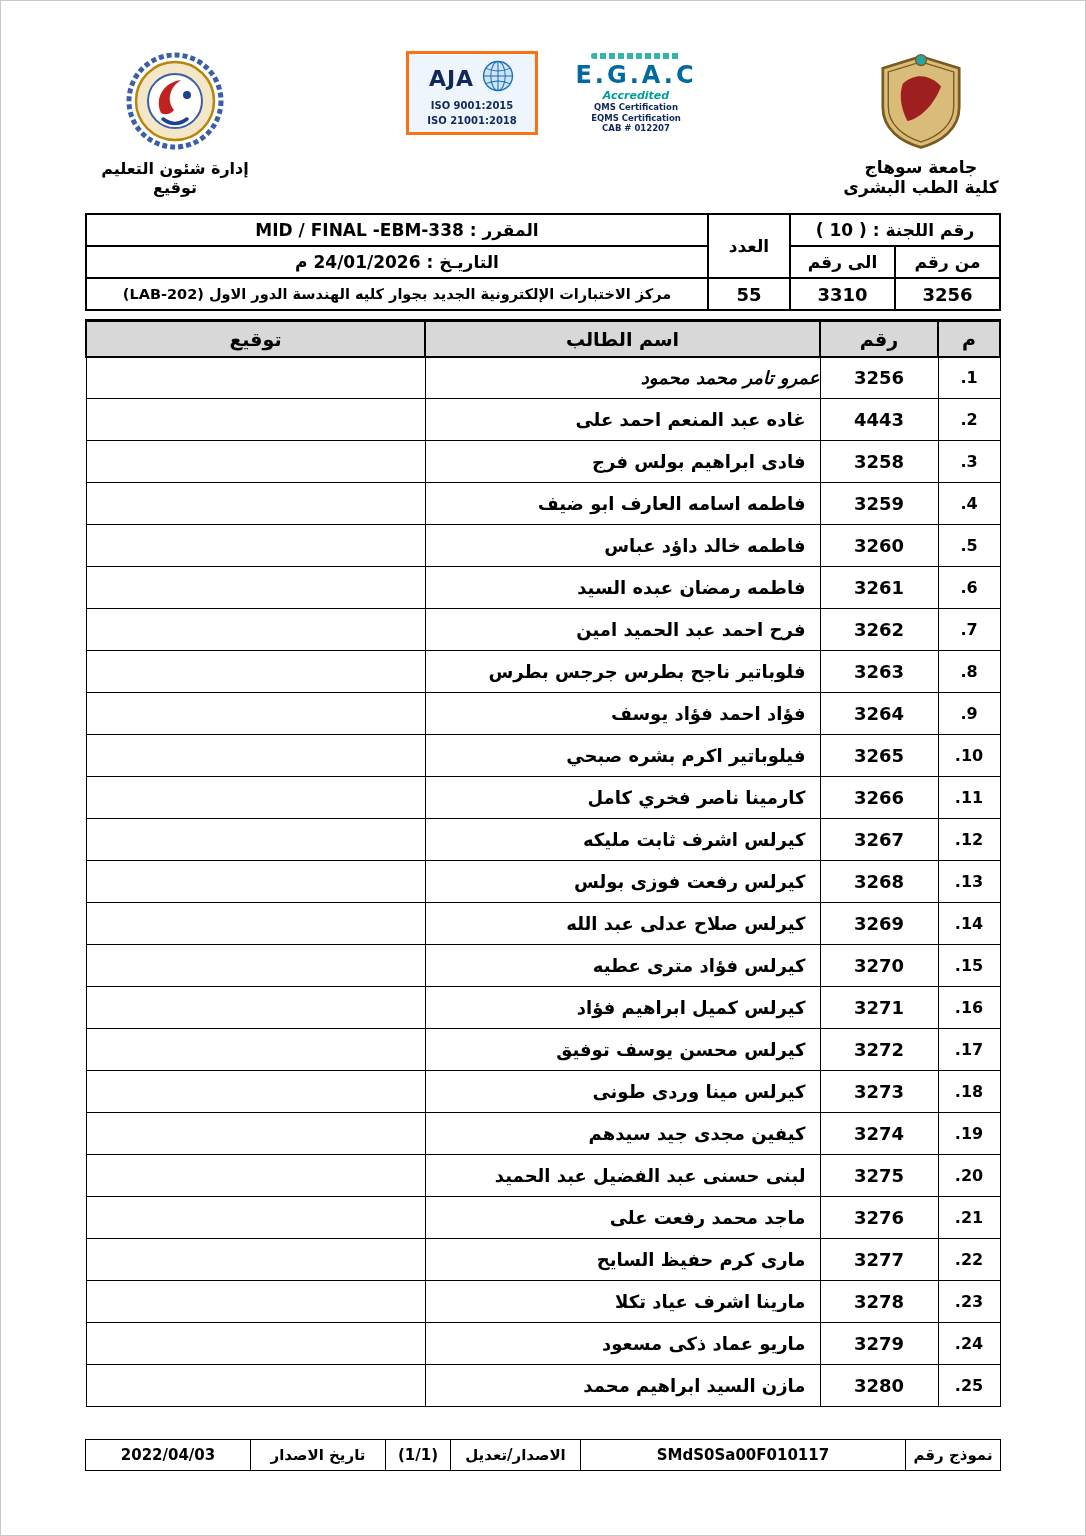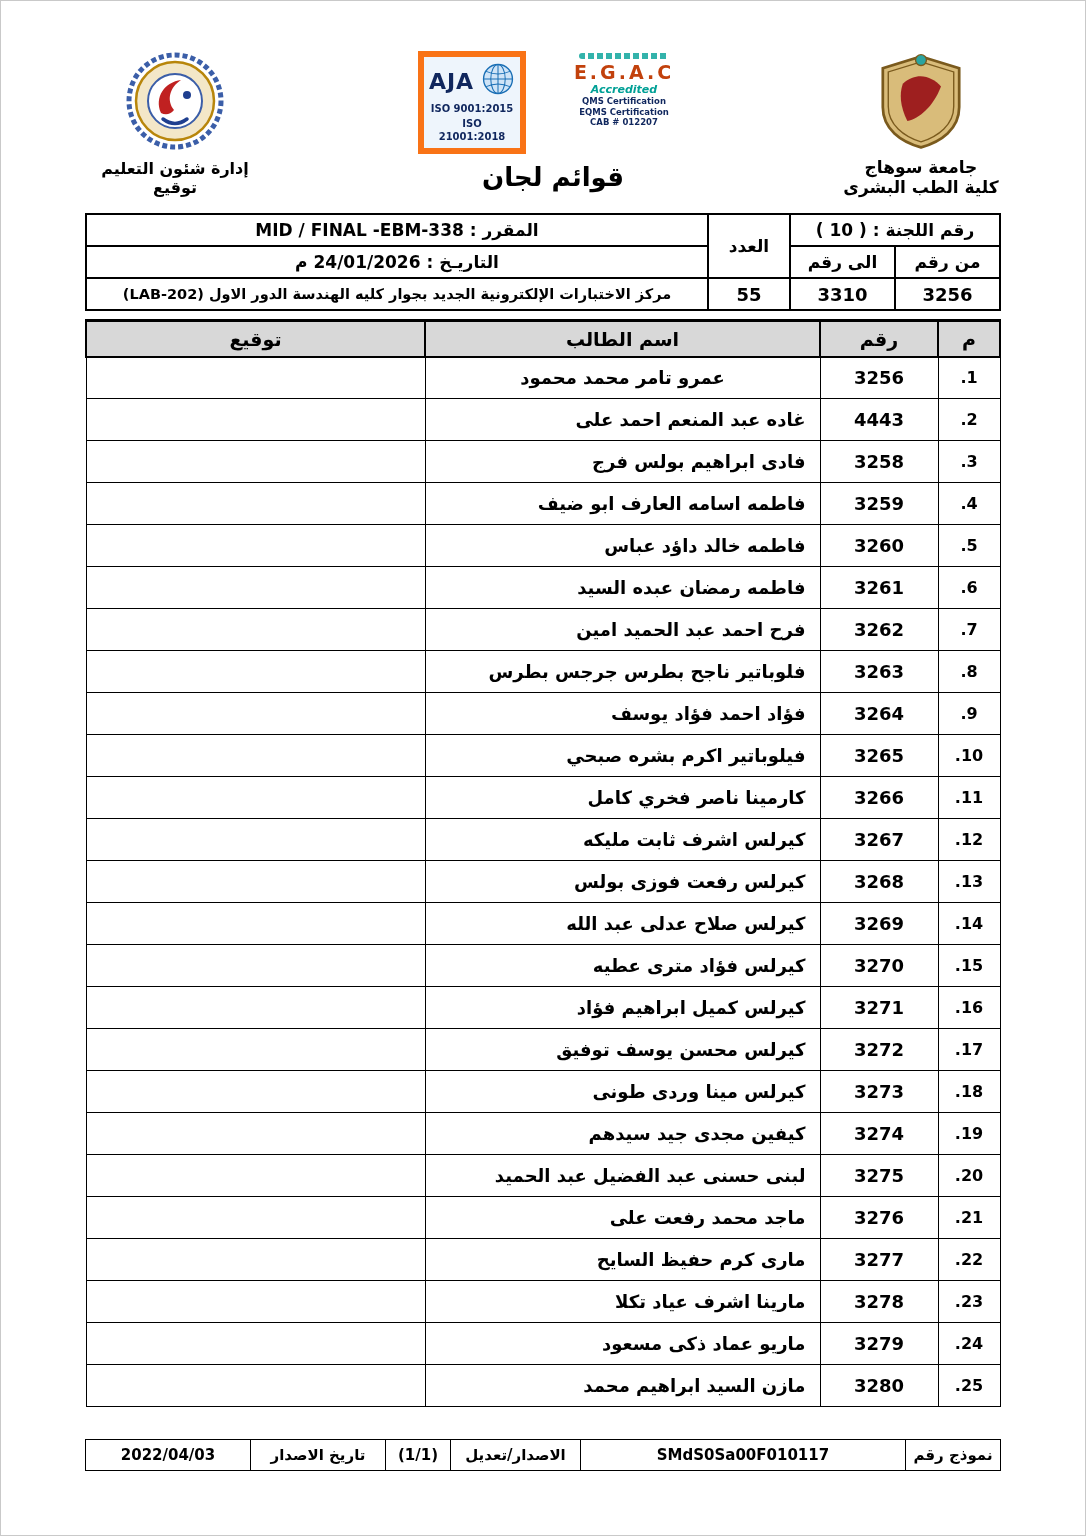--- a/index.html
+++ b/index.html
@@ -30,26 +30,26 @@
 
   .center-block { flex: 1; text-align: center; }
   .accred-row { display: flex; justify-content: center; gap: 34px; align-items: flex-start; margin-bottom: 8px; }
 
   .egac-badge { width: 128px; text-align: center; padding: 2px; }
   .egac-arabic {
     height: 6px; width: 90px; margin: 0 auto 2px auto;
     background: repeating-linear-gradient(90deg,#00a096 0 6px,transparent 6px 9px);
     border-radius: 3px; opacity: .8;
   }
-  .egac-name { color: #c2410c; font-weight: bold; font-size: 19px; letter-spacing: 3px; }
+  .egac-name { color: #0369a1; font-weight: bold; font-size: 24px; letter-spacing: 3px; }
   .egac-accredited { color: #00a096; font-weight: bold; font-style: italic; font-size: 11px; }
   .egac-line { color: #10275e; font-size: 8.5px; font-weight: bold; line-height: 1.25; }
 
   .aja-badge {
-    width: 108px; border: 6px solid #f97316; background: #eef5fc;
+    width: 132px; border: 3px solid #f97316; background: #eef5fc;
     padding: 5px 4px; text-align: center;
   }
   .aja-top { display: flex; justify-content: center; align-items: center; gap: 7px; }
   .aja-name { color: #10275e; font-weight: bold; font-size: 22px; letter-spacing: 1px; }
   .aja-line { color: #10275e; font-size: 10px; font-weight: bold; line-height: 1.3; margin-top: 2px; }
 
   .doc-title { font-size: 26px; font-weight: bold; }
   .doc-subtitle { font-size: 21px; font-weight: bold; margin-top: 4px; }
 
   .faculty-block { width: 180px; text-align: center; }
@@ -67,21 +67,21 @@
 
   .main-table { margin-top: 8px; }
   .main-table th {
     background: #d8d8d8; border: 2px solid #000; border-top: 3px solid #000;
     font-size: 19px; font-weight: bold; padding: 2px 4px; height: 36px;
   }
   .main-table td { border: 1.5px solid #000; height: 42px; font-weight: bold; }
   .main-table td.serial { text-align: center; font-size: 16px; }
   .main-table td.number { text-align: center; font-size: 18px; }
   .main-table td.name  { text-align: right; padding-right: 14px; font-size: 18px; }
-  .main-table td.name.centered { text-align: center; padding-right: 0; }
+  .main-table td.name.centered { text-align: right; padding-right: 0; font-style: italic; }
 
   .footer-wrap { margin-top: 32px; }
   .footer-table td {
     border: 1.5px solid #000; font-weight: bold; font-size: 15px;
     text-align: center; height: 31px; padding: 2px 4px;
   }
 </style>
 </head>
 <body>
 
@@ -122,21 +122,20 @@
                   <ellipse cx="20" cy="20" rx="8.5" ry="17" fill="none" stroke="#1a6fb5" stroke-width="1.2"></ellipse>
                   <path d="M6 11 Q20 17 34 11 M6 29 Q20 23 34 29" stroke="#1a6fb5" stroke-width="1.2" fill="none"></path>
                 </svg>
               </span>
               <span class="aja-name">AJA</span>
             </div>
             <div class="aja-line">ISO 9001:2015</div>
             <div class="aja-line">ISO 21001:2018</div>
           </div>
         </div>
-        <div class="doc-title">قوائم لجان</div>
       </div>
 
       <div class="faculty-block">
         <span>
           <svg width="100" height="100" viewBox="0 0 100 100">
             <circle cx="50" cy="50" r="46" fill="#ffffff" stroke="#3b5ea8" stroke-width="5" stroke-dasharray="5 3"></circle>
             <circle cx="50" cy="50" r="39" fill="#f3e7c8" stroke="#b8860b" stroke-width="2.5"></circle>
             <circle cx="50" cy="50" r="27" fill="#ffffff" stroke="#3b5ea8" stroke-width="2"></circle>
             <path d="M36 62 C29 46 40 31 56 29 C45 36 41 49 49 59 C45 64 40 64 36 62 Z" fill="#c02121"></path>
             <path d="M38 68 q12 9 24 0" stroke="#1f3f8f" stroke-width="3.5" fill="none" stroke-linecap="round"></path>

